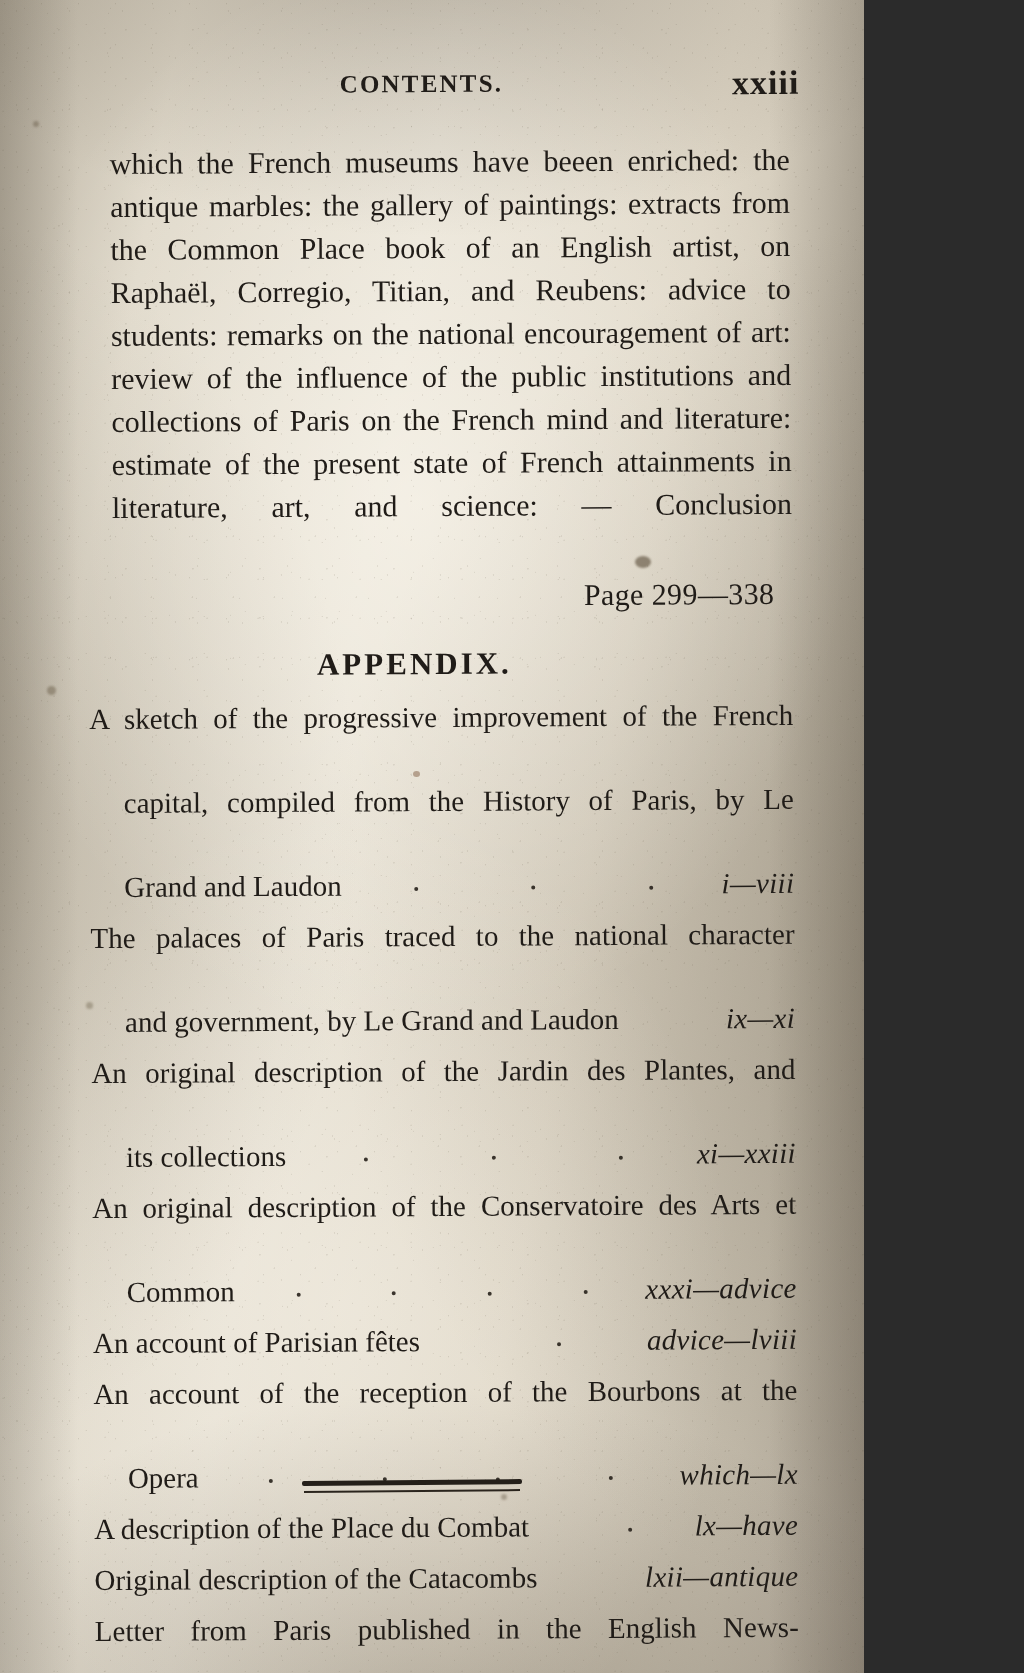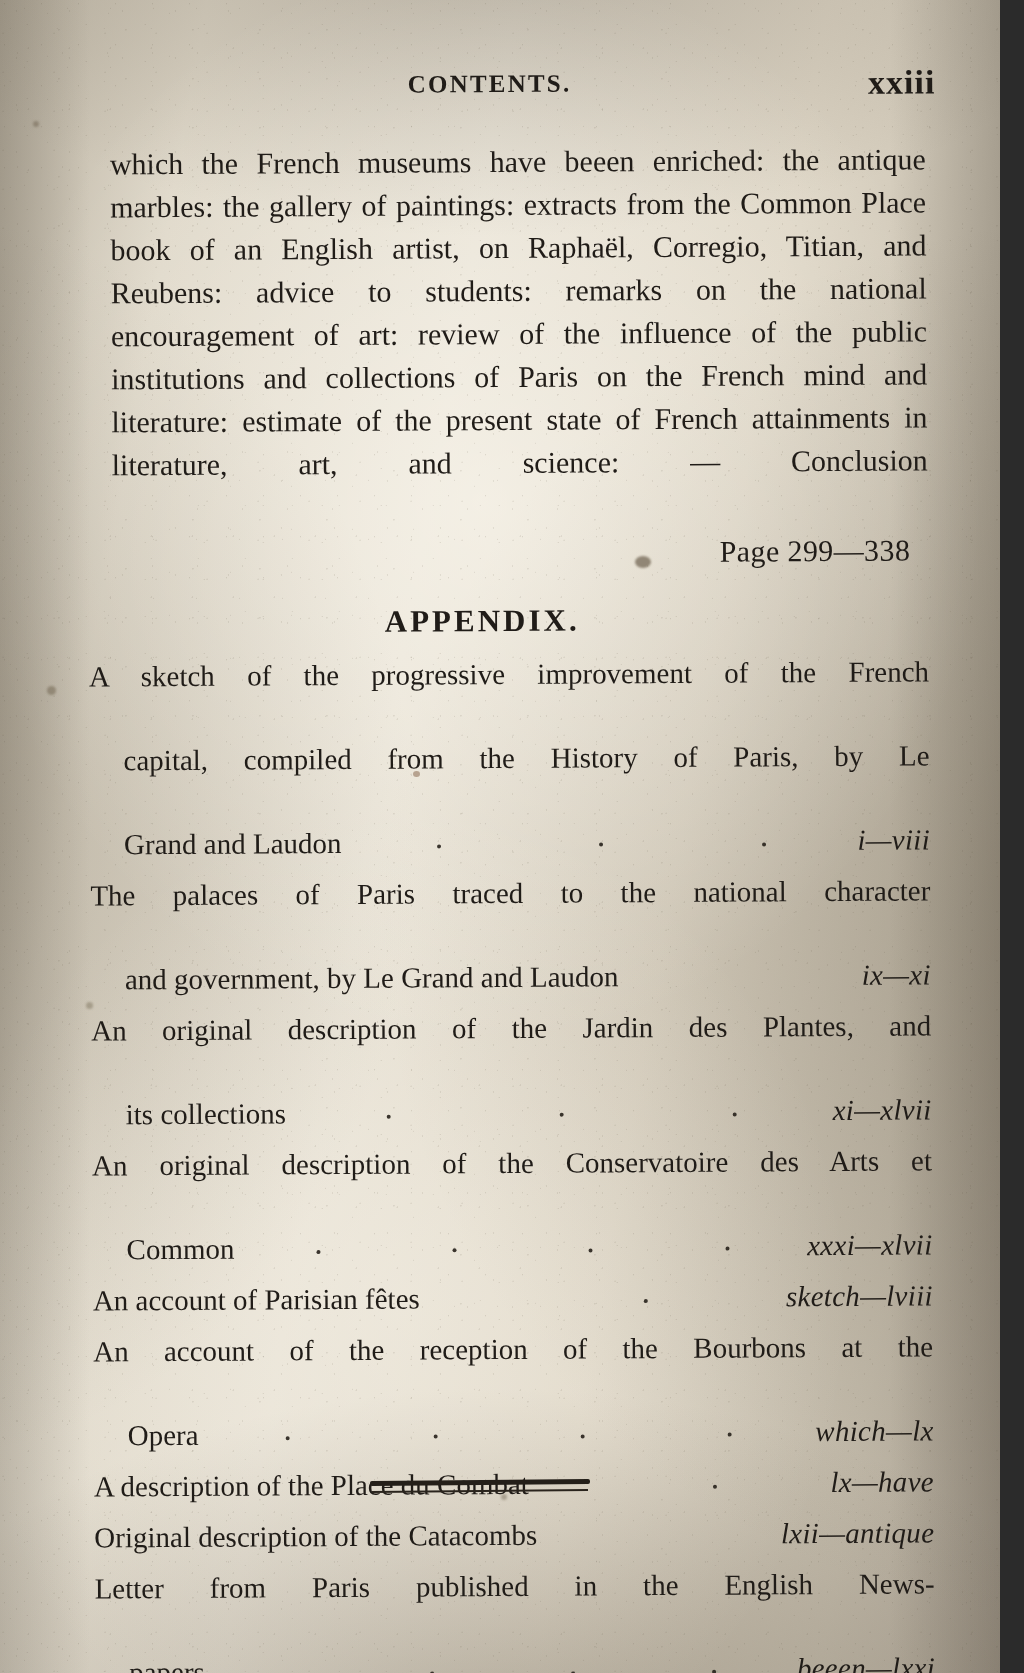--- a/index.html
+++ b/index.html
@@ -2,21 +2,21 @@
 <html><head>
 <meta charset="utf-8">
 <style>
   html, body {
     margin: 0;
     padding: 0;
     background: #2b2b2b;
   }
   #page {
     position: relative;
-    width: 1000px;
+    width: 864px;
     height: 1673px;
     overflow: hidden;
     font-family: "Liberation Serif", "DejaVu Serif", serif;
     color: #201c18;
     
     background-color: #cfc8ba;
     background-image:
       radial-gradient(ellipse 70% 45% at 48% 30%, rgba(255,252,244,0.55) 0%, rgba(255,252,244,0.0) 72%),
       radial-gradient(ellipse 60% 40% at 40% 78%, rgba(250,246,236,0.40) 0%, rgba(250,246,236,0) 75%),
       radial-gradient(ellipse 120% 70% at 110% 55%, rgba(120,110,92,0.40) 0%, rgba(120,110,92,0) 60%),
@@ -240,43 +240,43 @@
         </div>
         <div class="entry">
           <div class="entry-just">An original description of the Jardin des Plantes, and</div>
           <div class="entry-line">
             <span class="entry-text cont">its collections</span>
             <span class="leaders">
               <i style="left: 16.6667%; bottom: 0.14em;"></i>
               <i style="left: 50%; bottom: 0.19em;"></i>
               <i style="left: 83.3333%; bottom: 0.14em;"></i>
             </span>
-            <span class="pages">xi—xlvii</span>
+            <span class="pages">xi—xxiii</span>
           </div>
         </div>
         <div class="entry">
           <div class="entry-just">An original description of the Conservatoire des Arts et</div>
           <div class="entry-line">
             <span class="entry-text cont">Common</span>
             <span class="leaders">
               <i style="left: 12.5%; bottom: 0.14em;"></i>
               <i style="left: 37.5%; bottom: 0.19em;"></i>
               <i style="left: 62.5%; bottom: 0.14em;"></i>
               <i style="left: 87.5%; bottom: 0.19em;"></i>
             </span>
-            <span class="pages">xxxi—xlvii</span>
+            <span class="pages">xxxi—advice</span>
           </div>
         </div>
         <div class="entry">
           <div class="entry-line first">
             <span class="entry-text">An account of Parisian fêtes</span>
             <span class="leaders">
               <i style="left: 62%; bottom: 0.14em;"></i>
             </span>
-            <span class="pages">sketch—lviii</span>
+            <span class="pages">advice—lviii</span>
           </div>
         </div>
         <div class="entry">
           <div class="entry-just">An account of the reception of the Bourbons at the</div>
           <div class="entry-line">
             <span class="entry-text cont">Opera</span>
             <span class="leaders">
               <i style="left: 12.5%; bottom: 0.14em;"></i>
               <i style="left: 37.5%; bottom: 0.19em;"></i>
               <i style="left: 62.5%; bottom: 0.14em;"></i>

